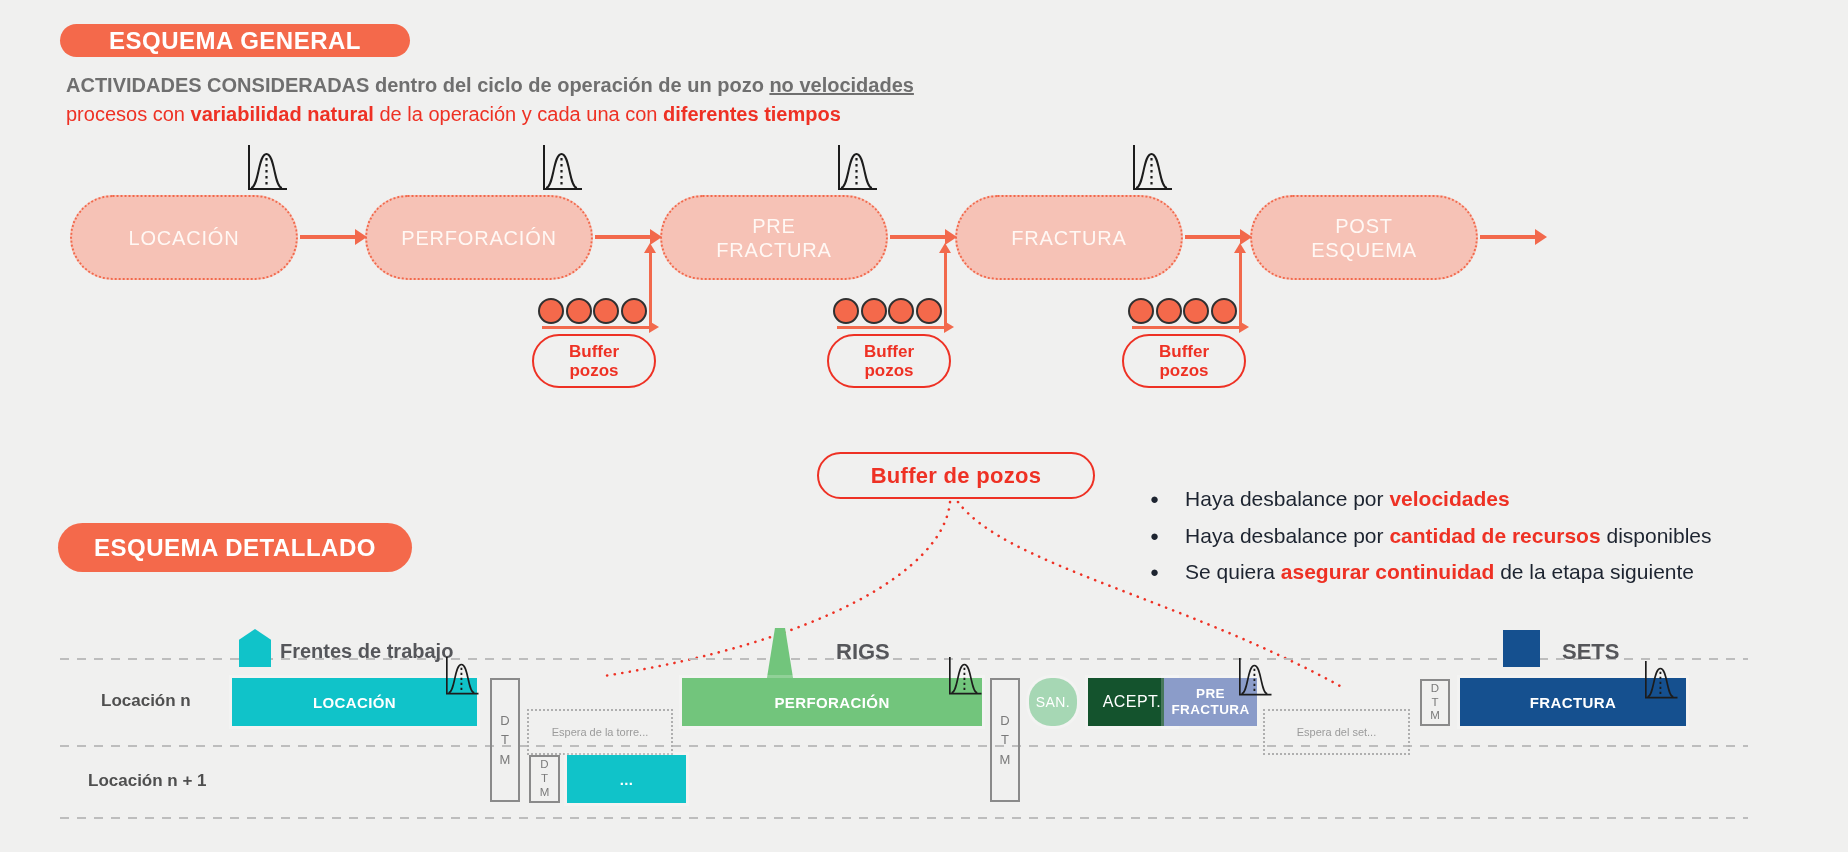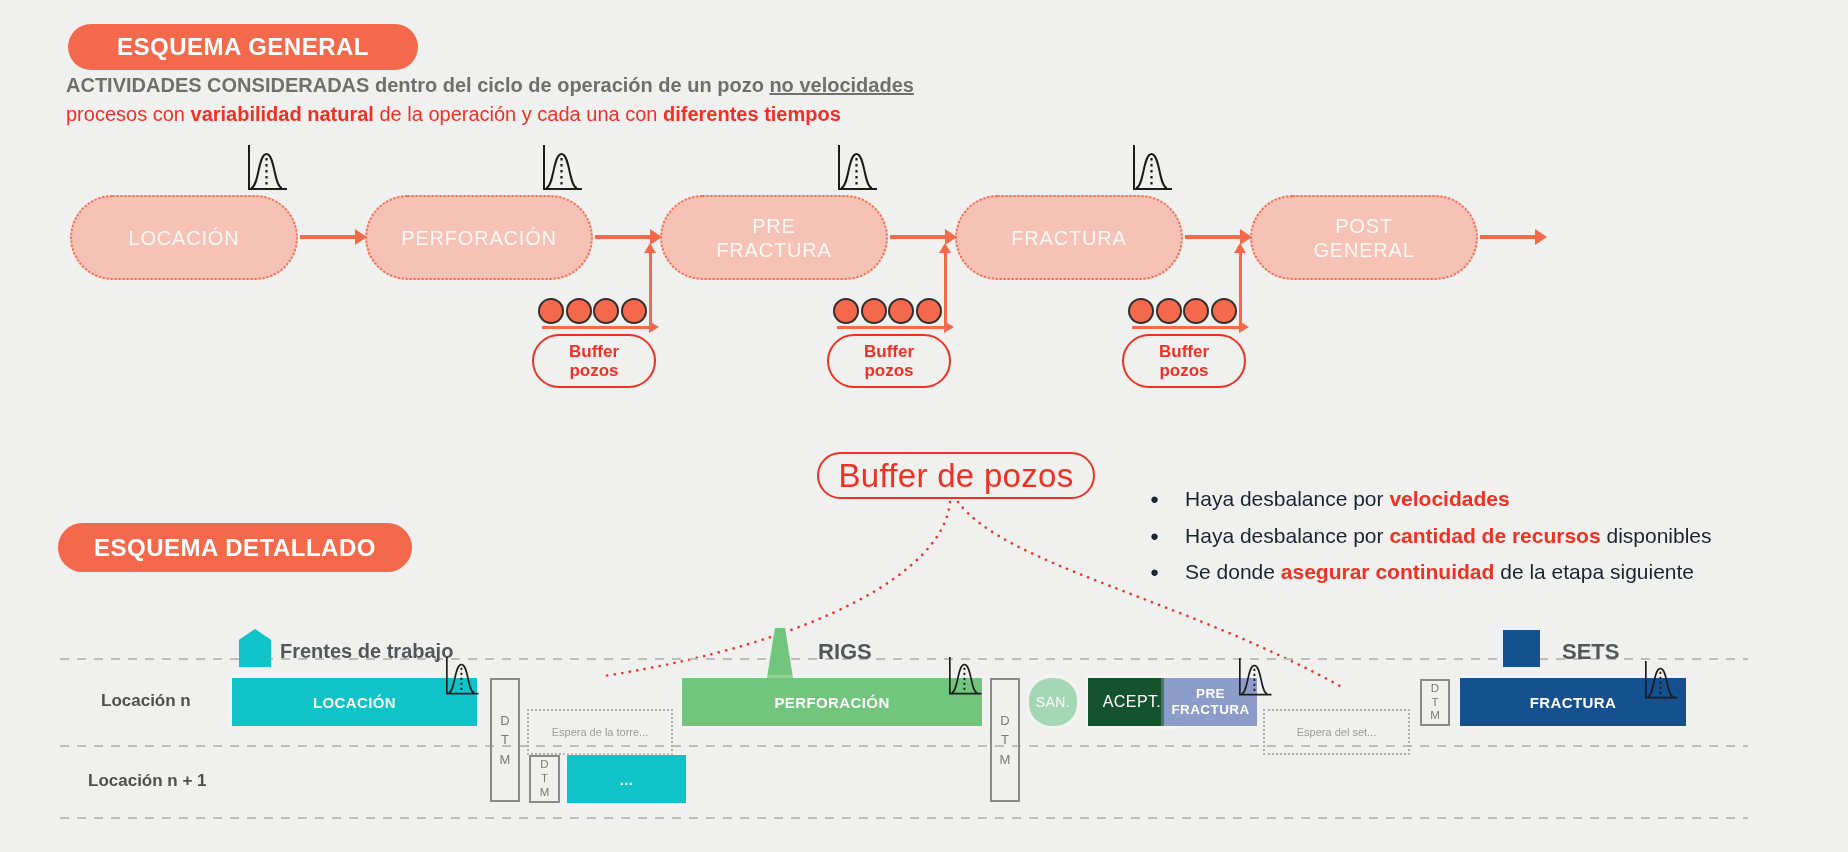--- a/index.html
+++ b/index.html
@@ -9,21 +9,21 @@
     font-family:"Liberation Sans",sans-serif;
   }
   .abs{position:absolute;}
 
   
   .badge{
     background:#F4694B;color:#fff;font-weight:bold;
     display:flex;align-items:center;justify-content:center;
     border-radius:26px;letter-spacing:.5px;
   }
-  #badge-general{left:68px;top:24px;width:350px;height:46px;font-size:24px;}
+  #badge-general{left:60px;top:24px;width:350px;height:33px;font-size:24px;}
   #badge-detallado{left:58px;top:523px;width:354px;height:49px;font-size:24px;}
 
   
   .subtitle{left:66px;font-size:20px;white-space:nowrap;}
   #subtitle1{top:74px;color:#6F6F6F;font-weight:bold;}
   #subtitle2{top:103px;color:#EE3124;}
 
   
   .stage{
     top:195px;width:228px;height:85px;border-radius:44px;
@@ -76,21 +76,21 @@
     top:334px;width:124px;height:54px;border:2.5px solid #EE3124;border-radius:28px;
     box-sizing:border-box;display:flex;align-items:center;justify-content:center;text-align:center;
     color:#EE3124;font-weight:bold;font-size:17px;line-height:1.12;white-space:pre-line;
   }
   #boval-0{left:532px;} #boval-1{left:827px;} #boval-2{left:1122px;}
 
   
   #callout-oval{
     left:817px;top:452px;width:278px;height:47px;border:2.5px solid #EE3124;border-radius:25px;
     box-sizing:border-box;display:flex;align-items:center;justify-content:center;
-    color:#EE3124;font-weight:normal;font-size:33px;letter-spacing:.3px;
+    color:#EE3124;font-weight:bold;font-size:22px;letter-spacing:.3px;
   }
   #notes-heading{
     left:1130px;top:451px;font-size:21.5px;font-weight:bold;color:#1D2430;
     text-decoration:underline;white-space:nowrap;
   }
   .bullet-row{left:1150px;font-size:21px;color:#1D2430;white-space:nowrap;display:flex;align-items:baseline;}
   #bullet-0{top:487px;} #bullet-1{top:524px;} #bullet-2{top:560px;}
   .bullet-dot{font-size:15px;margin-right:26px;position:relative;top:-2px;}
 
   
@@ -99,21 +99,21 @@
     background:repeating-linear-gradient(90deg,#BDBDBD 0 9px,transparent 9px 17px);
   }
   #dash-0{top:658px;} #dash-1{top:745px;} #dash-2{top:817px;}
 
   .legend-label{font-weight:bold;color:#55565A;white-space:nowrap;}
   #legend-frentes-icon{left:239px;top:629px;width:32px;height:38px;background:#10C3C9;
     clip-path:polygon(50% 0%,100% 28%,100% 100%,0% 100%,0% 28%);}
   #legend-frentes-label{left:280px;top:640px;font-size:20px;}
   #legend-rigs-icon{left:766px;top:628px;width:28px;height:56px;background:#72C57C;
     clip-path:polygon(32% 0%,68% 0%,100% 100%,0% 100%);}
-  #legend-rigs-label{left:818px;top:639px;font-size:22px;}
+  #legend-rigs-label{left:836px;top:639px;font-size:22px;}
   #legend-sets-icon{left:1503px;top:630px;width:37px;height:37px;background:#15508F;}
   #legend-sets-label{left:1562px;top:639px;font-size:22px;}
 
   .rowlabel{font-weight:bold;font-size:17px;color:#4F4F4F;white-space:nowrap;}
   #rowlabel-0{left:101px;top:691px;} #rowlabel-1{left:88px;top:771px;}
 
   .bar{
     height:48px;display:flex;align-items:center;justify-content:center;text-align:center;
     color:#fff;font-weight:bold;font-size:15px;letter-spacing:.4px;
     box-shadow:0 0 0 3px rgba(255,255,255,.22);
@@ -156,21 +156,21 @@
 
   <div class="abs subtitle" id="subtitle1"><span style="font-weight: bold;">ACTIVIDADES CONSIDERADAS dentro del ciclo de operación de un pozo </span><span style="font-weight: bold; text-decoration: underline;">no velocidades</span></div>
   <div class="abs subtitle" id="subtitle2"><span>procesos con </span><span style="font-weight: bold;">variabilidad natural</span><span> de la operación y cada una con </span><span style="font-weight: bold;">diferentes tiempos</span></div>
 
   <div class="abs stage" id="stage-0">LOCACIÓN</div>
   <div class="abs stage" id="stage-1">PERFORACIÓN</div>
   <div class="abs stage" id="stage-2">PRE
 FRACTURA</div>
   <div class="abs stage" id="stage-3">FRACTURA</div>
   <div class="abs stage" id="stage-4">POST
-GENERAL</div>
+ESQUEMA</div>
 
   <div class="abs flow-arrow" id="farrow-0"></div>
   <div class="abs flow-arrow" id="farrow-1"></div>
   <div class="abs flow-arrow" id="farrow-2"></div>
   <div class="abs flow-arrow" id="farrow-3"></div>
   <div class="abs flow-arrow" id="farrow-4"></div>
 
   <div class="abs bell bell-lg" id="bell-0">
     <svg viewBox="0 0 48 52">
         <path d="M7 2 V46 H45"></path>
@@ -243,21 +243,21 @@
   <div class="abs bullet-row" id="bullet-0">
     <span class="bullet-dot">●</span>
     <span><span>Haya desbalance por </span><span style="font-weight: bold; color: rgb(238, 49, 36);">velocidades</span></span>
   </div>
   <div class="abs bullet-row" id="bullet-1">
     <span class="bullet-dot">●</span>
     <span><span>Haya desbalance por </span><span style="font-weight: bold; color: rgb(238, 49, 36);">cantidad de recursos</span><span> disponibles</span></span>
   </div>
   <div class="abs bullet-row" id="bullet-2">
     <span class="bullet-dot">●</span>
-    <span><span>Se donde </span><span style="font-weight: bold; color: rgb(238, 49, 36);">asegurar continuidad</span><span> de la etapa siguiente</span></span>
+    <span><span>Se quiera </span><span style="font-weight: bold; color: rgb(238, 49, 36);">asegurar continuidad</span><span> de la etapa siguiente</span></span>
   </div>
 
   <div class="abs badge" id="badge-detallado">ESQUEMA DETALLADO</div>
 
   <div class="abs dashline" id="dash-0"></div>
   <div class="abs dashline" id="dash-1"></div>
   <div class="abs dashline" id="dash-2"></div>
 
   <div class="abs" id="legend-frentes-icon"></div>
   <div class="abs legend-label" id="legend-frentes-label">Frentes de trabajo</div>

